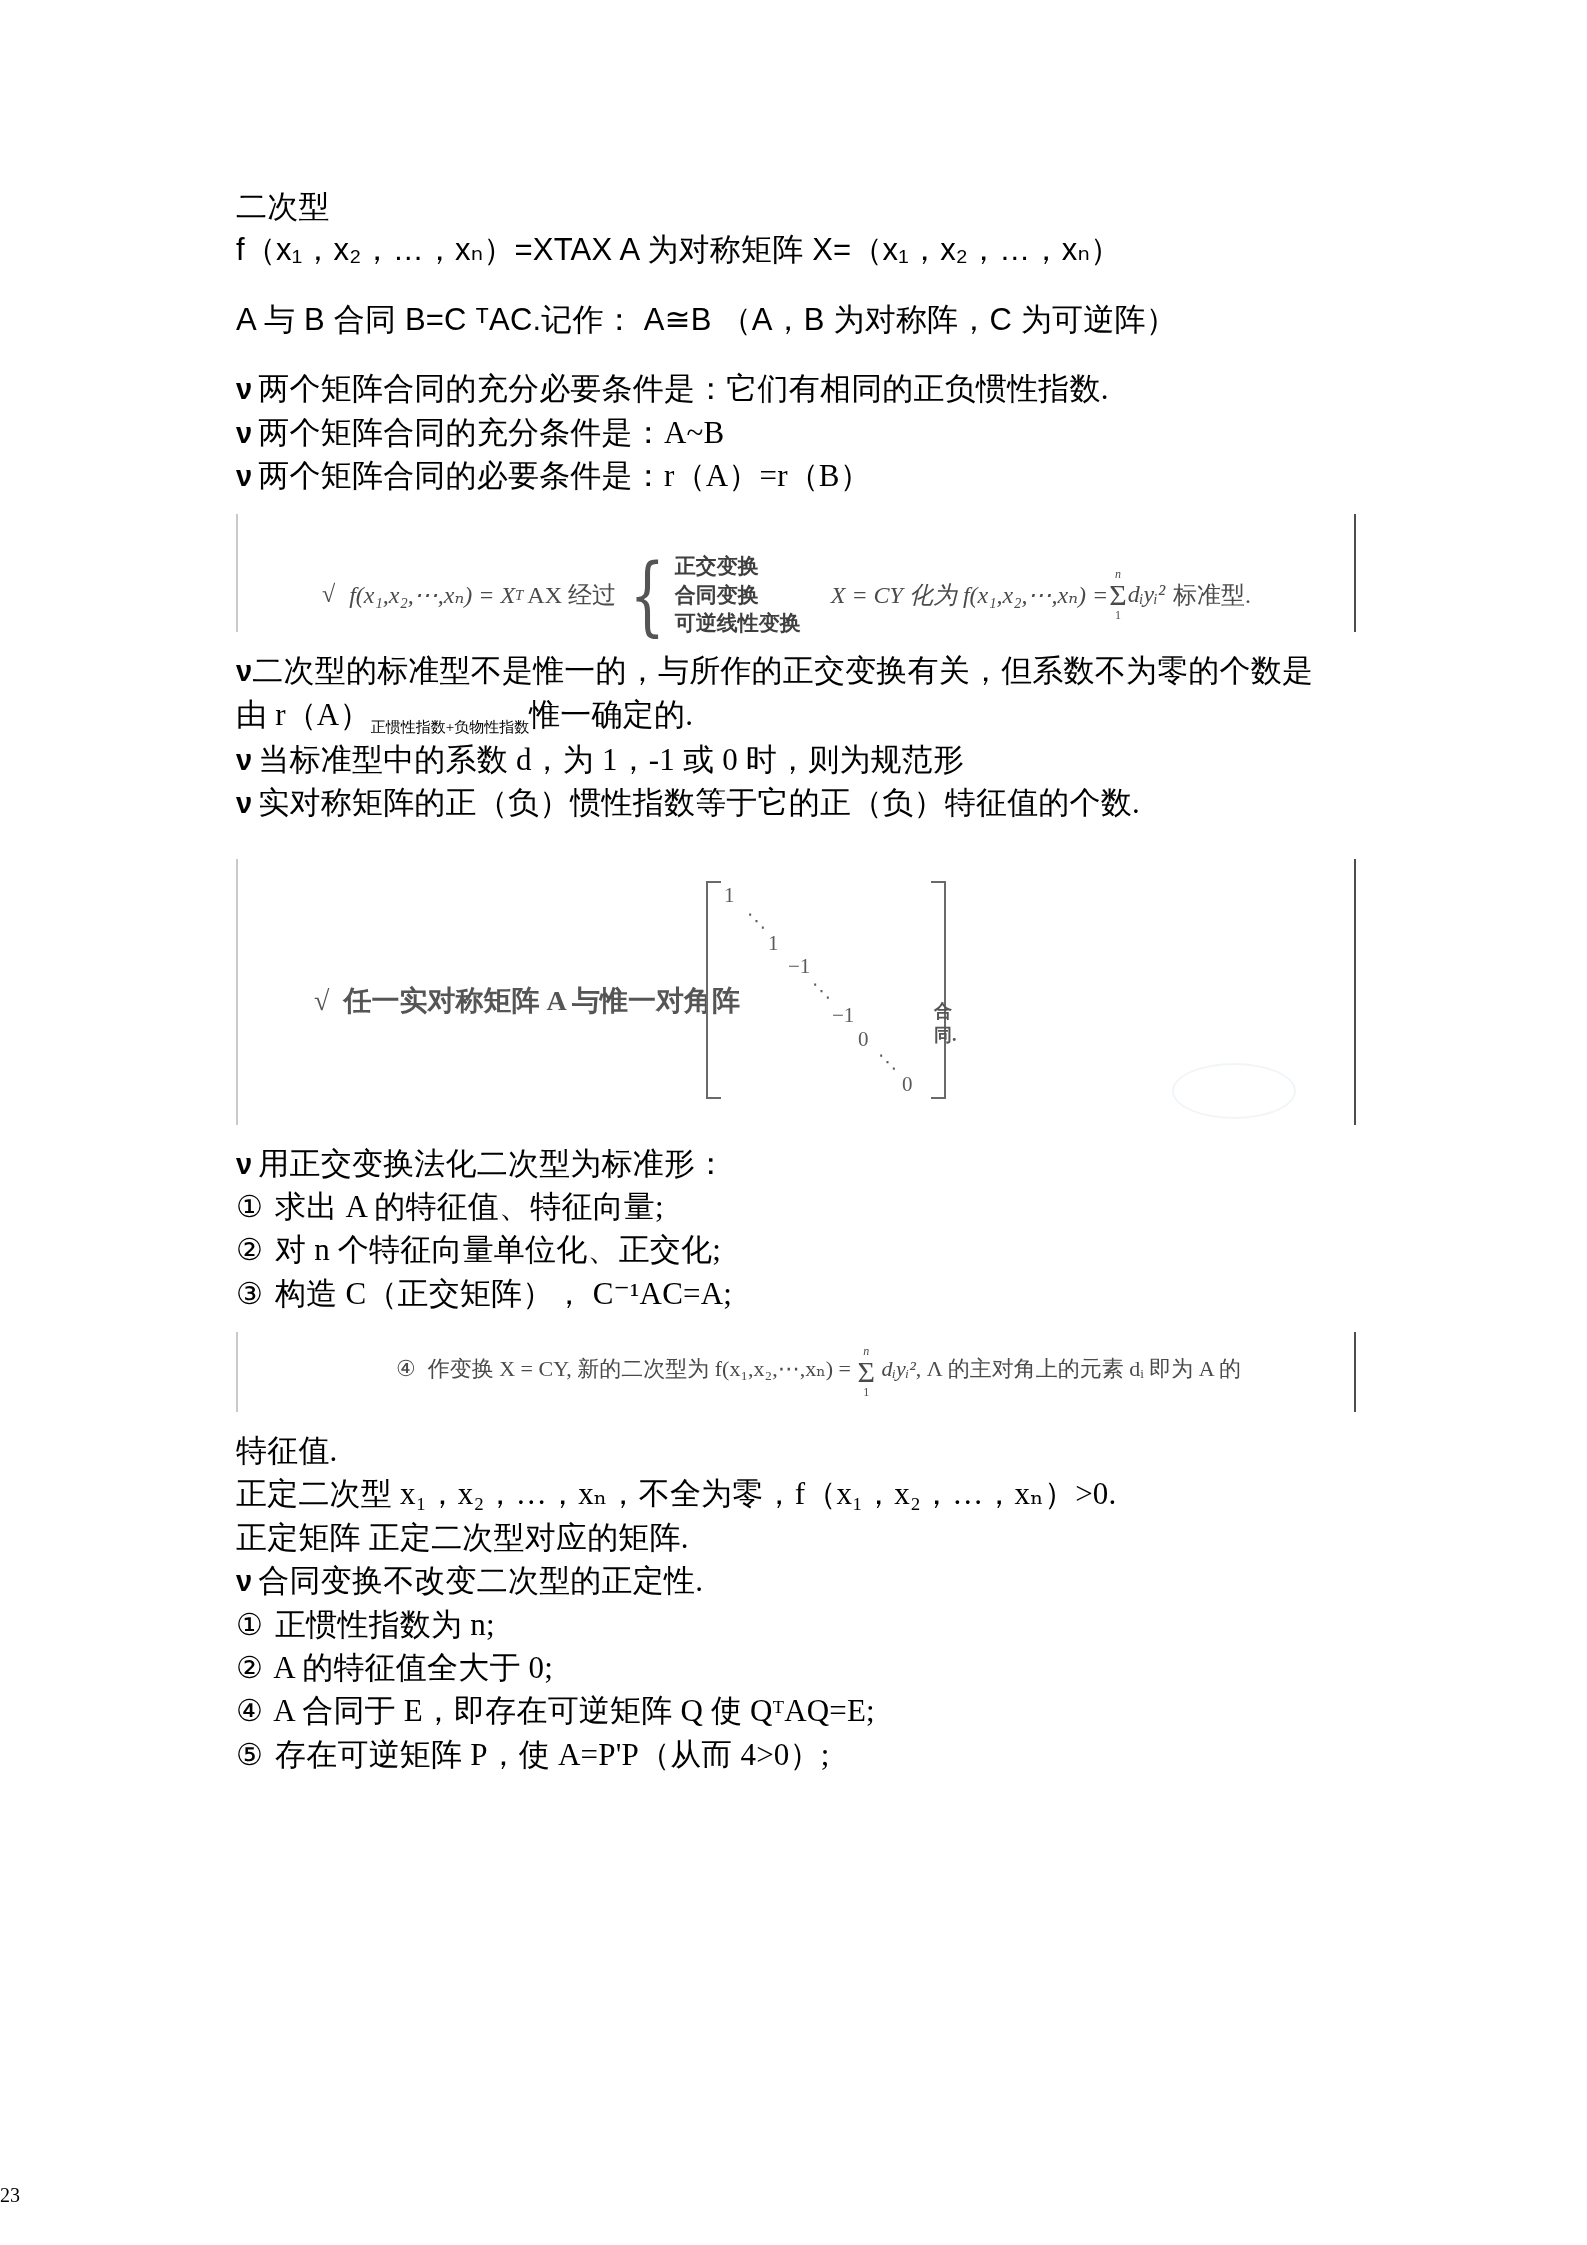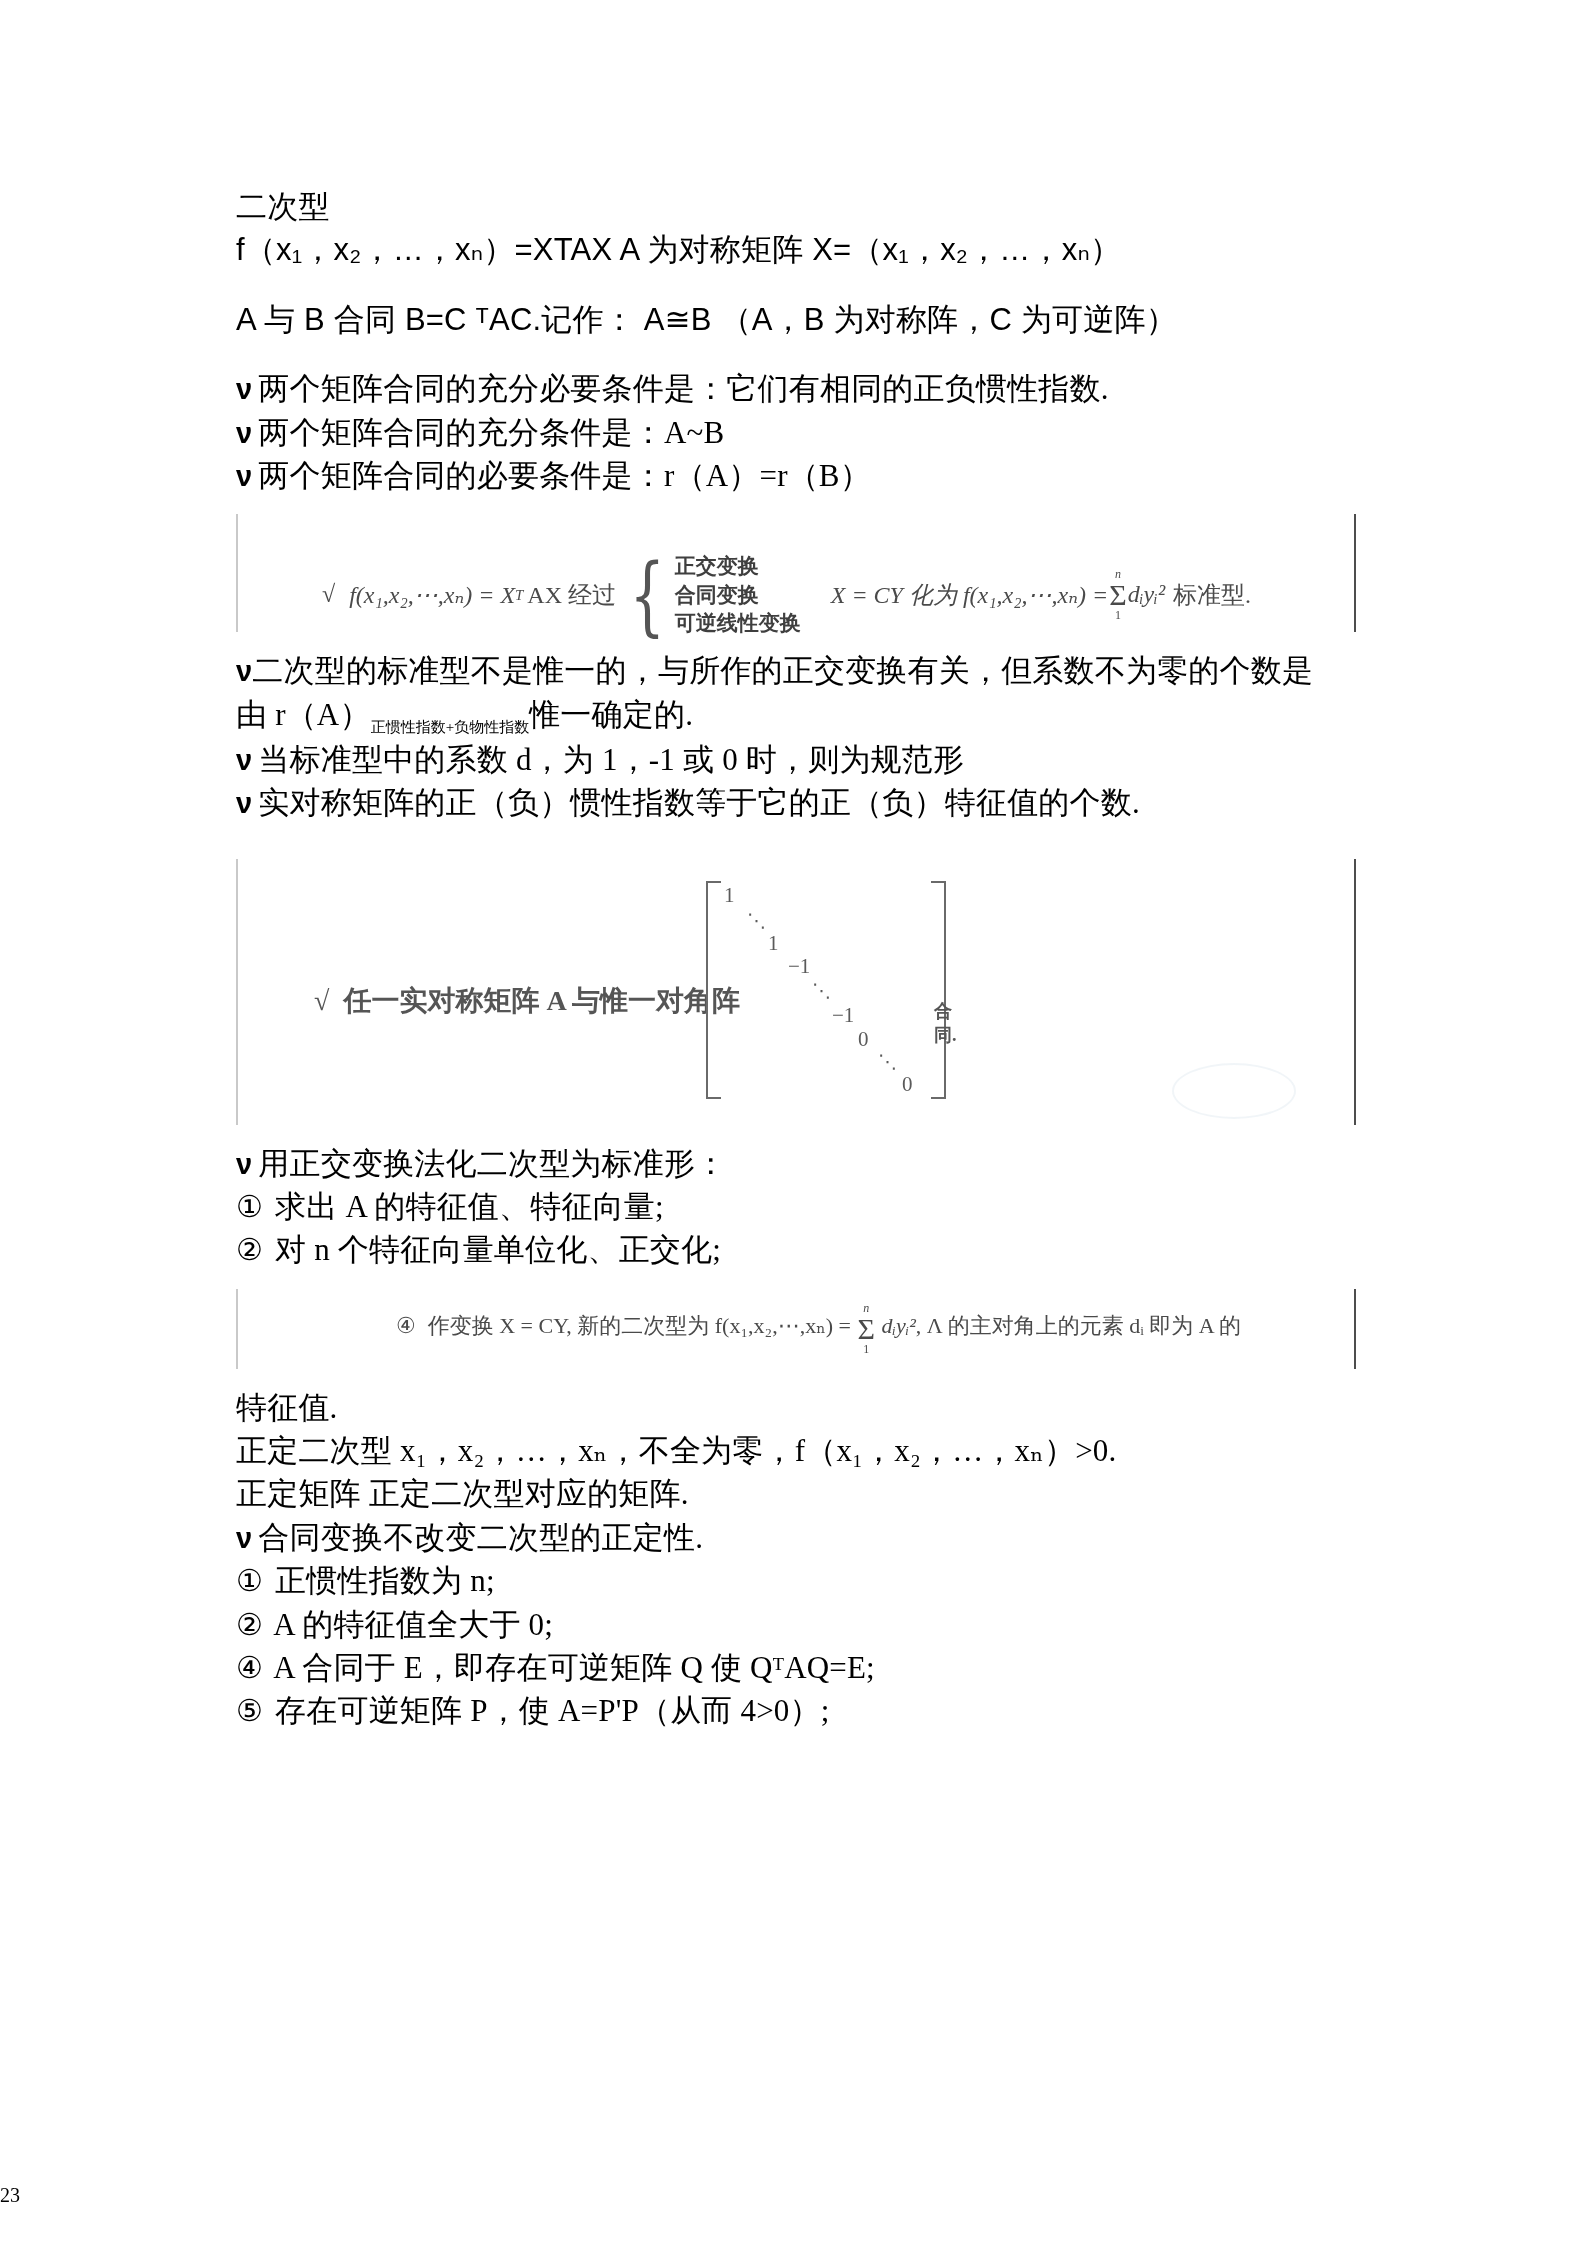--- a/index.html
+++ b/index.html
@@ -320,20 +320,24 @@
       <span class="chk">ν</span><span>用正交变换法化二次型为标准形：</span>
     </div>
     <div class="line serif-cjk">
       <span class="circ">①</span>
       <span>求出  A 的特征值、特征向量;</span>
     </div>
     <div class="line serif-cjk">
       <span class="circ">②</span>
       <span>对 n 个特征向量单位化、正交化;</span>
     </div>
+    <div class="line serif-cjk">
+      <span class="circ">③</span>
+      <span>构造 C（正交矩阵），   C⁻¹AC=A;</span>
+    </div>
 
     <div class="gap-sm"></div>
 
     <div class="figure fig3">
       <div class="rule-left"></div>
       <div class="rule-right"></div>
       <div class="f3row fig-inner">
         <span style="margin-right:12px">④</span><span>作变换 X = CY, 新的二次型为 f(x₁,x₂,⋯,xₙ) =</span>
         <span class="sum">
           <span class="lim-top">n</span>

